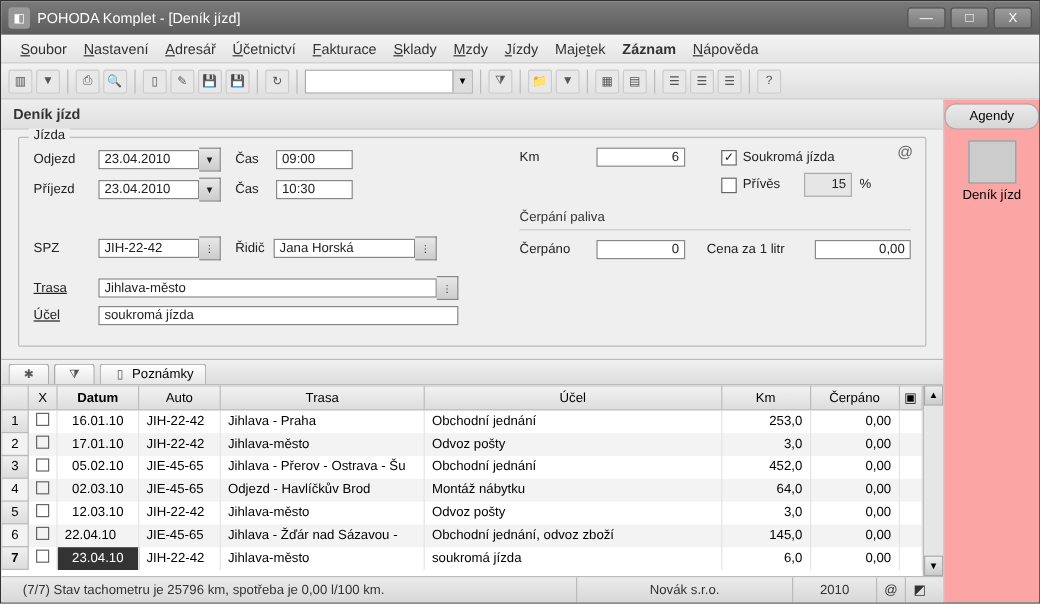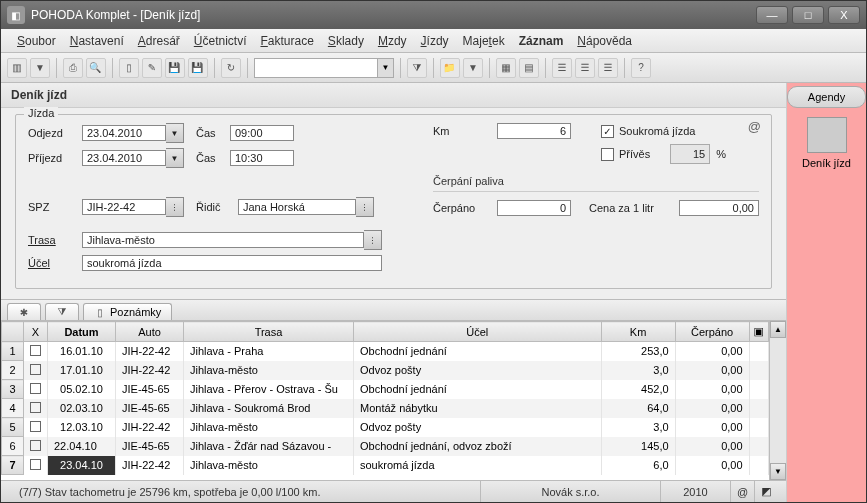--- a/index.html
+++ b/index.html
@@ -25,21 +25,21 @@
 .sidepanel .spicon { width:40px; height:36px; background:#ccc; border:1px solid #999; margin-top:6px; }
 .sidepanel .splbl { font-size:11px; margin-top:4px; }
 .section-title { font-size:12px; font-weight:bold; padding:5px 10px; background:linear-gradient(#eee,#e0e0e0); border-bottom:1px solid #ccc; color:#333;}
 .form { padding:6px 14px 10px 14px; font-size:11px; color:#222; }
 .fieldset { border:1px solid #bbb; border-radius:2px; padding:8px 12px 12px 12px; position:relative; }
 .legend { position:absolute; top:-8px; left:8px; background:#efefef; padding:0 4px; font-size:11px; }
 .at { position:absolute; top:4px; right:10px; font-size:13px; color:#666; }
 .row { display:flex; align-items:center; margin-bottom:5px; }
 .lbl { width:54px; }
 .lbl2 { width:34px; }
-.lbl3 { width:42px; }
+.lbl3 { width:32px; }
 .input { background:#fff; border:1px solid #888; height:16px; padding:0 4px; font-size:11px; display:flex; align-items:center; }
 .input.date { width:84px; }
 .input.time { width:64px; }
 .ddbtn { width:18px; height:20px; background:linear-gradient(#e8e8e8,#ccc); border:1px solid #888; border-left:none; display:flex;align-items:center;justify-content:center;font-size:8px; }
 .ddbtn2 { width:18px; height:20px; background:linear-gradient(#e8e8e8,#ccc); border:1px solid #888; border-left:none; display:flex;align-items:center;justify-content:center;font-size:8px; }
 .cols { display:flex; gap: 28px; }
 .col { display:flex; flex-direction:column; }
 .num { text-align:right; width:74px; }
 .chk { width:13px; height:13px; border:1px solid #666; background:#fff; margin-right:5px; display:flex;align-items:center;justify-content:center;font-size:10px; }
 .dim { background:#e6e6e6; border:1px solid #aaa; width:40px; text-align:right; padding:0 4px; height:20px; display:flex;align-items:center;justify-content:flex-end; }
@@ -263,21 +263,21 @@
                   <td>Obchodní jednání</td>
                   <td class="num">452,0</td>
                   <td class="num">0,00</td>
                   <td></td>
                 </tr>
                 <tr class="even">
                   <td class="rowhdr">4</td>
                   <td class="xcell"><span class="xbox"></span></td>
                   <td class="dcell" style="text-align:center">02.03.10</td>
                   <td>JIE-45-65</td>
-                  <td>Jihlava - Soukromá Brod</td>
+                  <td>Odjezd - Havlíčkův Brod</td>
                   <td>Montáž nábytku</td>
                   <td class="num">64,0</td>
                   <td class="num">0,00</td>
                   <td></td>
                 </tr>
                 <tr>
                   <td class="rowhdr">5</td>
                   <td class="xcell"><span class="xbox"></span></td>
                   <td class="dcell" style="text-align:center">12.03.10</td>
                   <td>JIH-22-42</td>

